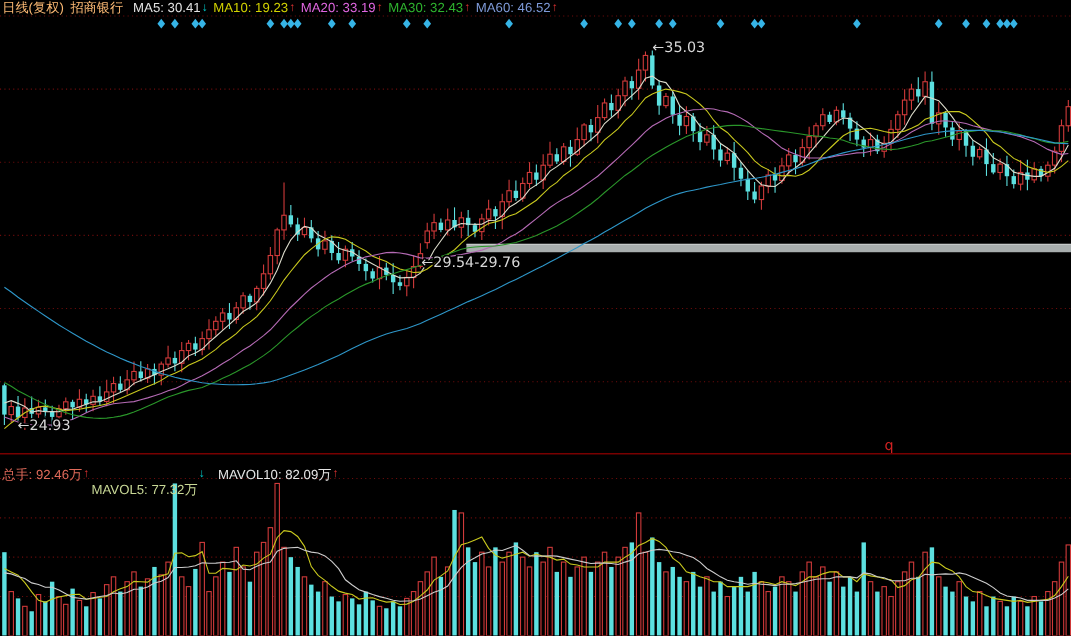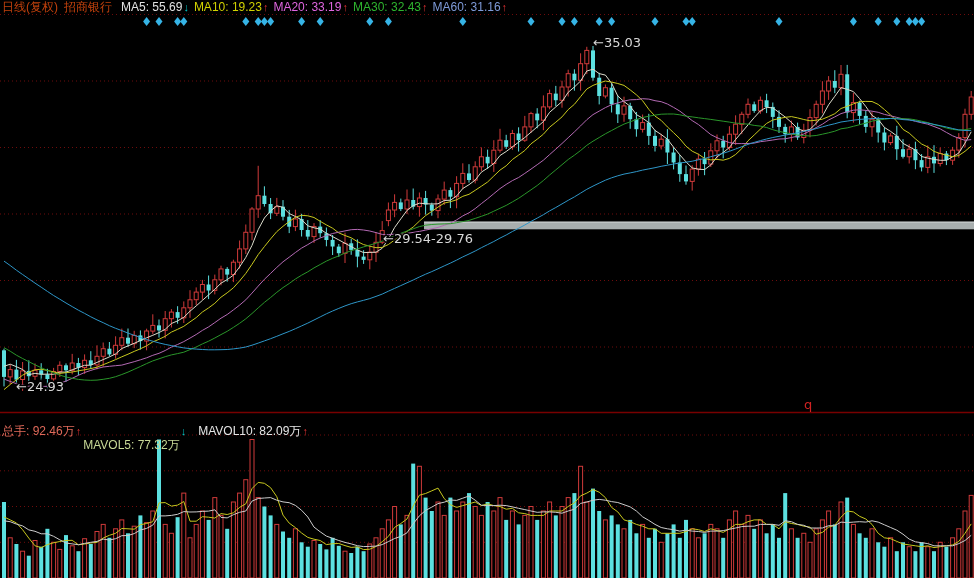--- a/index.html
+++ b/index.html
@@ -2,21 +2,21 @@
 <html><head>
 <meta charset="utf-8">
 <style>
   html,body{margin:0;padding:0;background:#000;}
   .win{position:relative;width:974px;height:578px;background:#000;overflow:hidden;
        font-family:"Liberation Sans",sans-serif;}
   svg{position:absolute;top:0;left:0;z-index:1;}
   .hdr{position:absolute;top:0;left:0;height:15px;z-index:2;display:flex;align-items:center;
        font-size:12px;line-height:15px;white-space:nowrap;}
   .hdr span{display:inline-block;}
-  .t{color:#c2410c;margin:0 4px 0 2px;}
+  .t{color:#fdba74;margin:0 4px 0 2px;}
   .leg{margin-left:5px;}
   .arr{font-size:11px;margin-left:1px;}
   .vhdr{position:absolute;top:424px;left:0;height:15px;z-index:2;display:flex;align-items:center;
         font-size:12px;line-height:15px;white-space:nowrap;}
   .vhdr .leg{margin-left:2px;}
 </style>
 </head>
 <body>
 
 <div class="win">
@@ -559,29 +559,29 @@
         <text x="593" y="47" fill="#d8d8d8" font-size="13" font-family="&quot;DejaVu Sans&quot;, sans-serif" stroke="#000" stroke-width="3" paint-order="stroke">←35.03</text>
         <text x="383" y="243" fill="#d8d8d8" font-size="13" font-family="&quot;DejaVu Sans&quot;, sans-serif" stroke="#000" stroke-width="3" paint-order="stroke">←29.54-29.76</text>
         <text x="16" y="391" fill="#d8d8d8" font-size="13" font-family="&quot;DejaVu Sans&quot;, sans-serif" stroke="#000" stroke-width="3" paint-order="stroke">←24.93</text>
       </g>
       <text x="804" y="409" fill="#d02222" font-size="13" font-family="&quot;DejaVu Sans&quot;, sans-serif">q</text>
     </svg>
 
   <div class="hdr">
     <span class="t">日线(复权)</span>
     <span class="t">招商银行</span>
-    <span class="leg" style="color: rgb(226, 226, 226);">MA5: 55.69</span>
+    <span class="leg" style="color: rgb(226, 226, 226);">MA5: 30.41</span>
     <span class="arr" style="color: rgb(0, 200, 200);">↓</span>
     <span class="leg" style="color: rgb(210, 210, 0);">MA10: 19.23</span>
     <span class="arr" style="color: rgb(224, 50, 50);">↑</span>
     <span class="leg" style="color: rgb(224, 102, 224);">MA20: 33.19</span>
     <span class="arr" style="color: rgb(224, 50, 50);">↑</span>
     <span class="leg" style="color: rgb(46, 180, 46); text-align: right;">MA30: 32.43</span>
     <span class="arr" style="color: rgb(224, 50, 50);">↑</span>
-    <span class="leg" style="color: rgb(126, 154, 216);">MA60: 31.16</span>
+    <span class="leg" style="color: rgb(126, 154, 216);">MA60: 46.52</span>
     <span class="arr" style="color: rgb(224, 50, 50);">↑</span>
   </div>
 
   <div class="vhdr">
     <span class="leg" style="color: rgb(224, 106, 90);">总手: 92.46万</span>
     <span class="arr" style="color: rgb(224, 50, 50);">↑</span>
     <span class="leg" style="color: rgb(200, 216, 150); margin-top: 27px;">MAVOL5: 77.32万</span>
     <span class="arr" style="color: rgb(0, 200, 200);">↓</span>
     <span class="leg" style="color: #e5e5e5; margin-left: 12px;">MAVOL10: 82.09万</span>
     <span class="arr" style="color: rgb(224, 50, 50);">↑</span>

